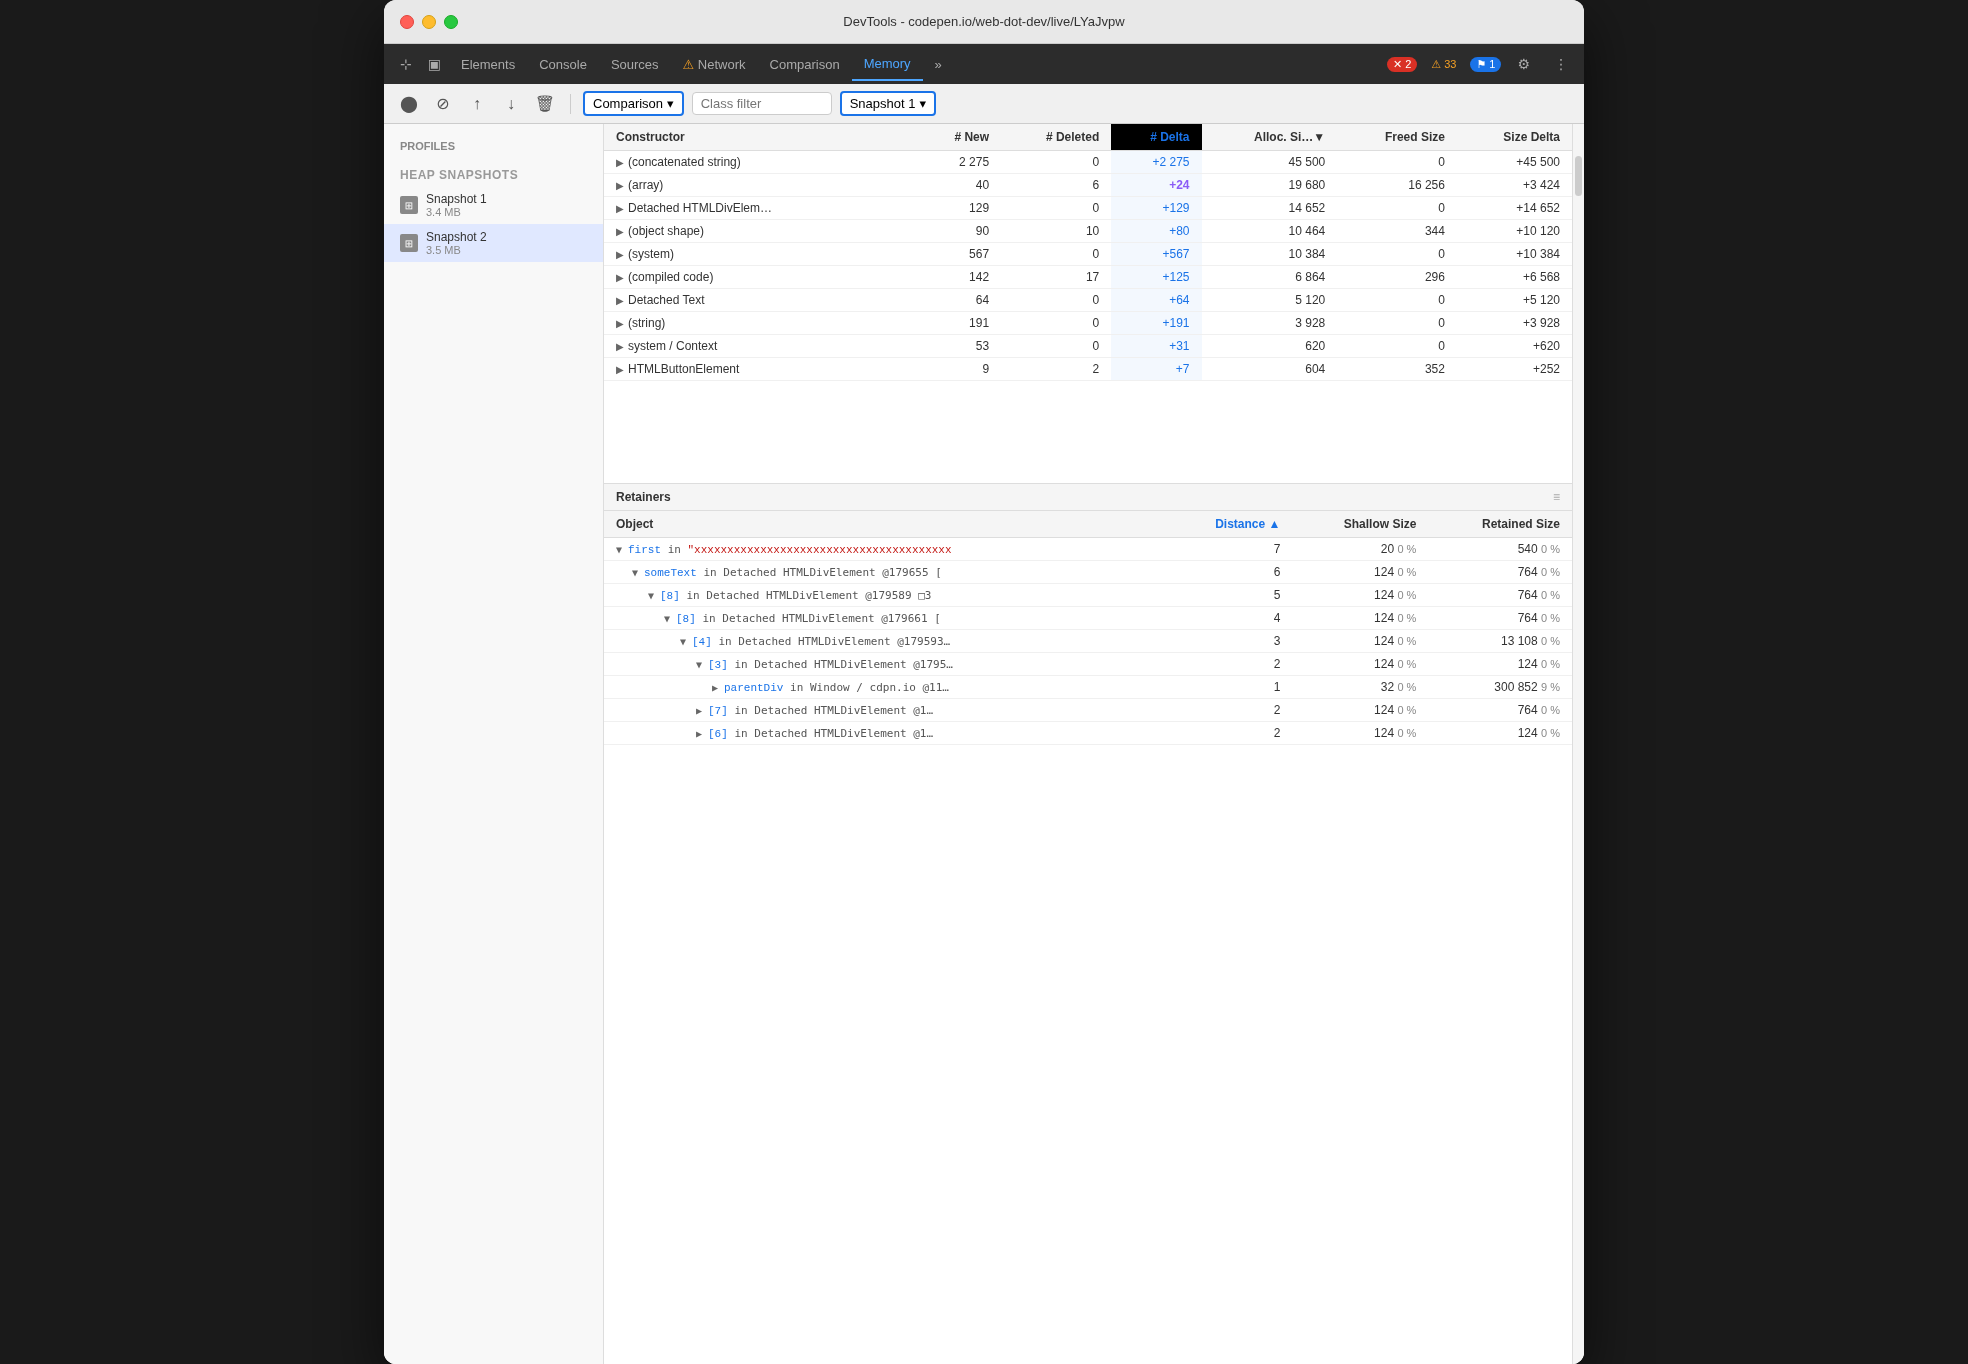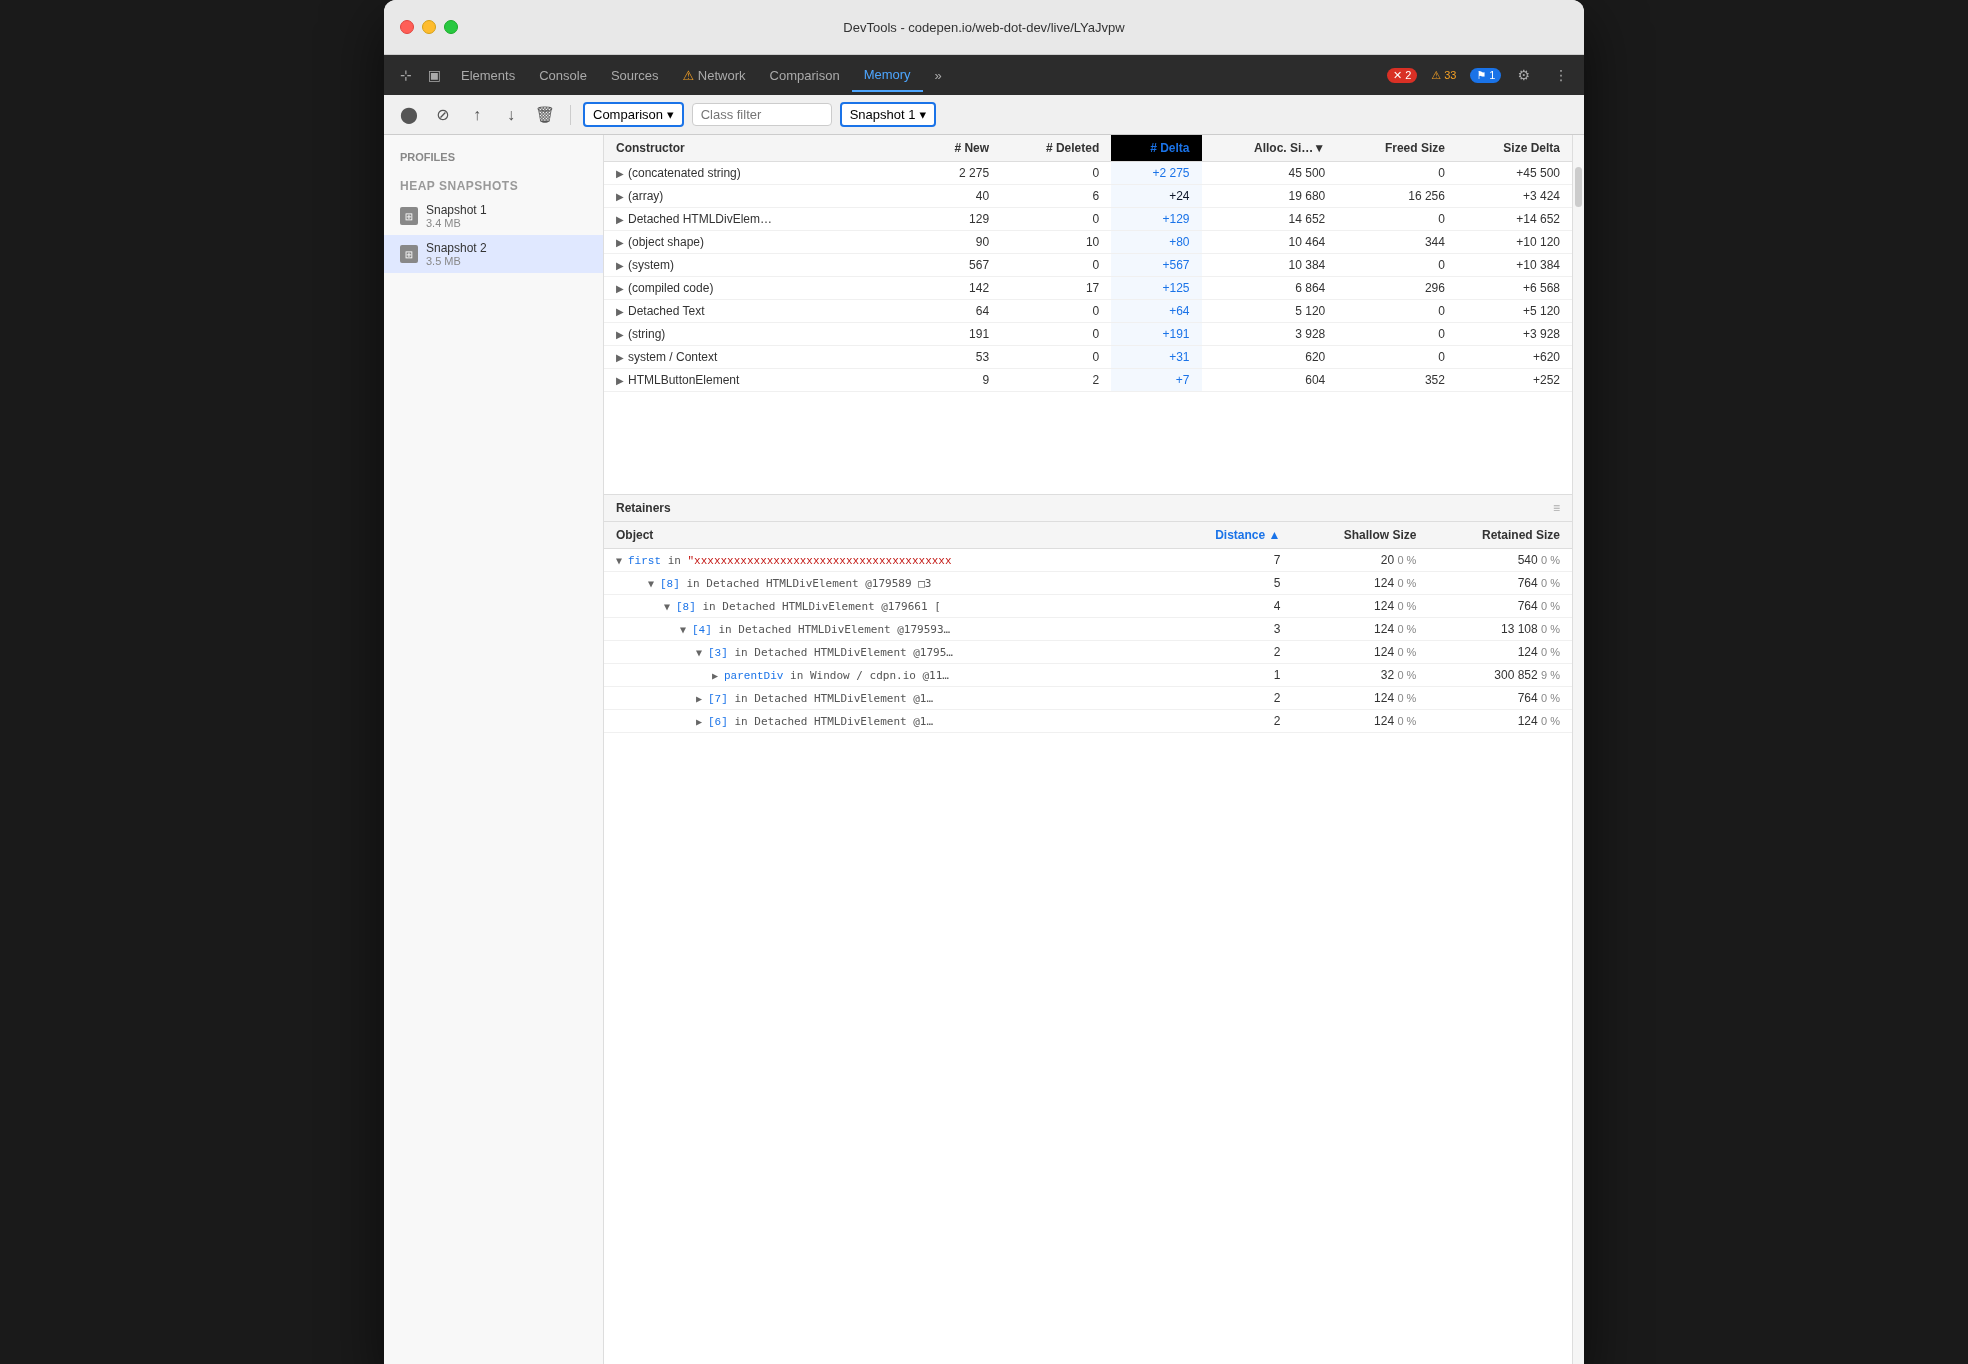--- a/index.html
+++ b/index.html
@@ -14,21 +14,21 @@
     .window {
       width: 1200px;
       background: #f0f0f0;
       border-radius: 12px;
       overflow: hidden;
       box-shadow: 0 20px 60px rgba(0,0,0,0.6);
     }
     
     .title-bar {
       background: #e8e8e8;
-      height: 55px;
+      height: 44px;
       display: flex;
       align-items: center;
       padding: 0 16px;
       position: relative;
       border-bottom: 1px solid #ccc;
     }
     .traffic-lights {
       display: flex;
       gap: 8px;
     }
@@ -426,21 +426,21 @@
     <td class="right">45 500</td>
     <td class="right">0</td>
     <td class="right">+45 500</td>
   </tr>
                 <tr>
     <td>
       <span class="expand-arrow">▶ </span>(array)
     </td>
     <td class="right">40</td>
     <td class="right">6</td>
-    <td class="right delta-col" style="color:#0f172a;background:rgba(26,115,232,0.05);">+24</td>
+    <td class="right delta-col" style="color:#8b5cf6;background:rgba(26,115,232,0.05);font-weight:bold;">+24</td>
     <td class="right">19 680</td>
     <td class="right">16 256</td>
     <td class="right">+3 424</td>
   </tr>
                 <tr>
     <td>
       <span class="expand-arrow">▶ </span>Detached HTMLDivElem…
     </td>
     <td class="right">129</td>
     <td class="right">0</td>
@@ -546,20 +546,26 @@
                 </tr>
               </thead>
               <tbody id="retainers-body">
               <tr>
     <td style="font-family:monospace;font-size:11px;"><span style="display:inline-block;width:0px"></span><span class="expand-arrow">▼ </span><span class="retainer-object">first</span><span class="retainer-in"> in </span><span class="retainer-string">"xxxxxxxxxxxxxxxxxxxxxxxxxxxxxxxxxxxxxxx</span></td>
     <td class="right" style="font-size:12px;">7</td>
     <td class="right" style="font-size:12px;">20 <span class="percent">0 %</span></td>
     <td class="right" style="font-size:12px;">540 <span class="percent">0 %</span></td>
   </tr>
                   <tr>
+    <td style="font-family:monospace;font-size:11px;"><span style="display:inline-block;width:16px"></span><span class="expand-arrow">▼ </span><span class="retainer-object">someText</span><span class="retainer-in"> in Detached HTMLDivElement @179655 [</span></td>
+    <td class="right" style="font-size:12px;">6</td>
+    <td class="right" style="font-size:12px;">124 <span class="percent">0 %</span></td>
+    <td class="right" style="font-size:12px;">764 <span class="percent">0 %</span></td>
+  </tr>
+                  <tr>
     <td style="font-family:monospace;font-size:11px;"><span style="display:inline-block;width:32px"></span><span class="expand-arrow">▼ </span><span class="retainer-object">[8]</span><span class="retainer-in"> in Detached HTMLDivElement @179589 □3</span></td>
     <td class="right" style="font-size:12px;">5</td>
     <td class="right" style="font-size:12px;">124 <span class="percent">0 %</span></td>
     <td class="right" style="font-size:12px;">764 <span class="percent">0 %</span></td>
   </tr>
                   <tr>
     <td style="font-family:monospace;font-size:11px;"><span style="display:inline-block;width:48px"></span><span class="expand-arrow">▼ </span><span class="retainer-object">[8]</span><span class="retainer-in"> in Detached HTMLDivElement @179661 [</span></td>
     <td class="right" style="font-size:12px;">4</td>
     <td class="right" style="font-size:12px;">124 <span class="percent">0 %</span></td>
     <td class="right" style="font-size:12px;">764 <span class="percent">0 %</span></td>

